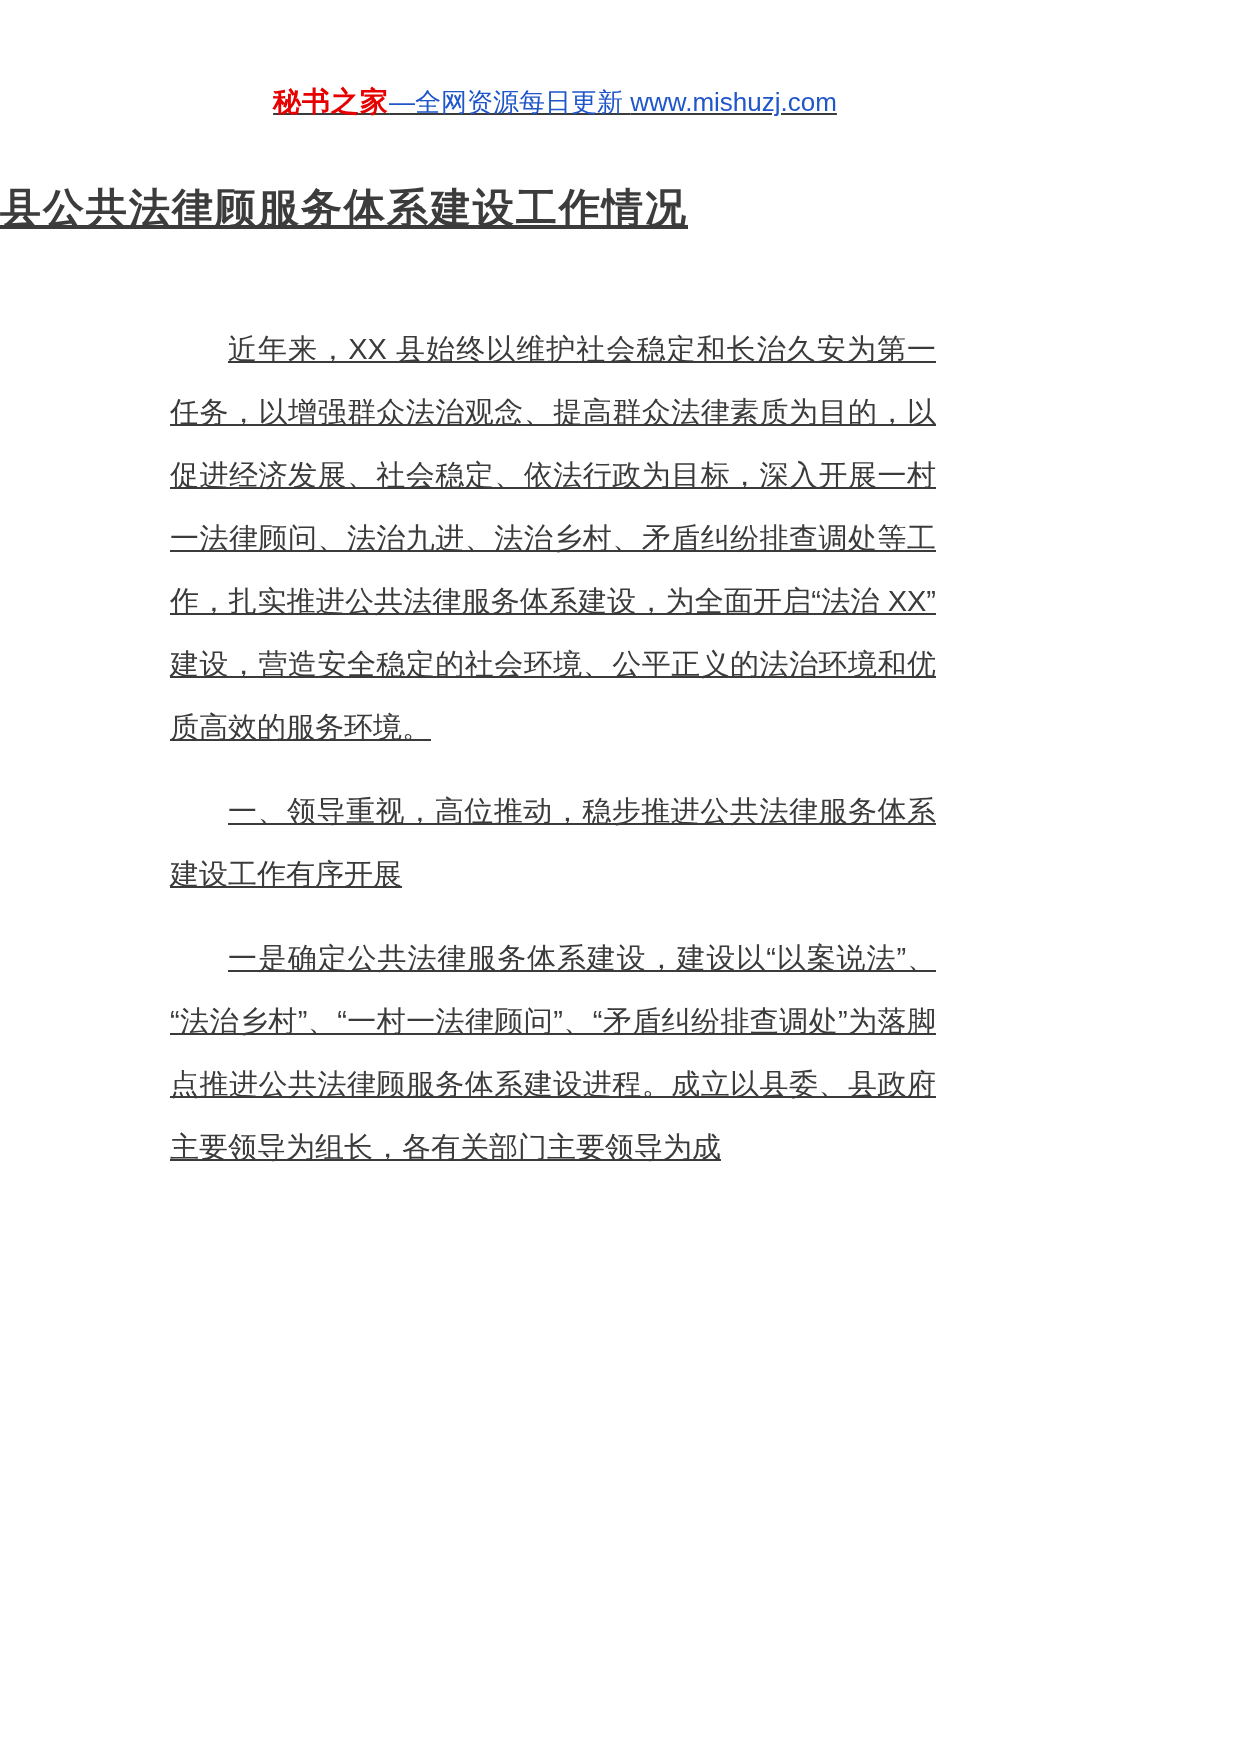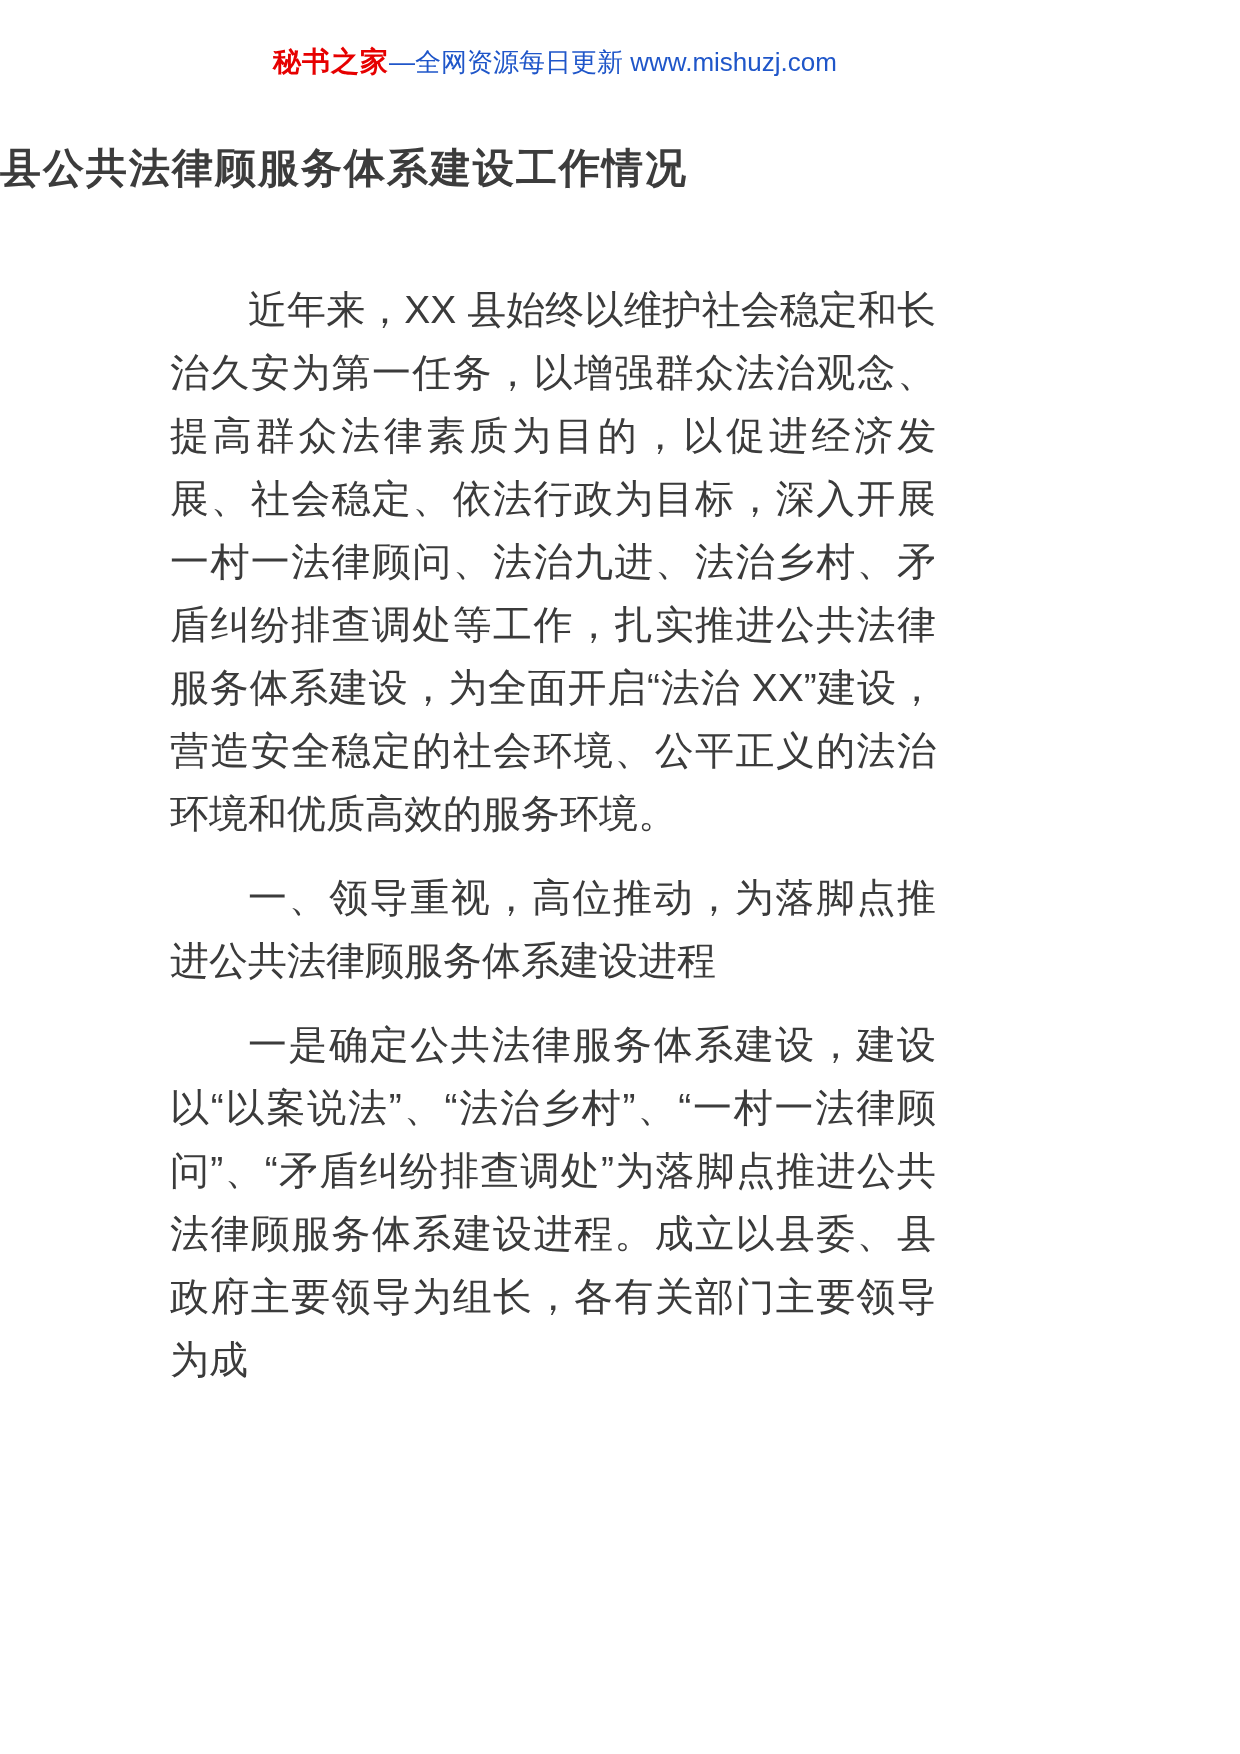--- a/index.html
+++ b/index.html
@@ -12,21 +12,22 @@
     height: 1754px;
     overflow: hidden;
     font-family: "Liberation Sans", "DejaVu Sans", sans-serif;
     color: var(--text, #3b3b3b);
   }
   .page {
     width: 1240px;
     height: 1754px;
     background: #ffffff;
     box-sizing: border-box;
-    padding-top: 44px;
+    padding-top: 84px;
+    text-decoration: underline;
   }
   
   .doc-header {
     text-align: center;
     font-size: 26px;
     line-height: 36px;
     white-space: nowrap;
     
     width: 1110px;
   }
@@ -56,21 +57,21 @@
     line-height: 76px;
     letter-spacing: 2px;
   }
   .title-line {
     display: block;
   }
   
   .doc-body {
     margin: 72px 16px 0 170px;
     width: 766px;
-    font-size: 39px;
+    font-size: 29px;
     line-height: 63px;
     text-align: justify;
     color: var(--text, #3b3b3b);
   }
   .para {
     margin: 0 0 21px 0;
     text-indent: 2em;
   }
   .para:last-child {
     margin-bottom: 0;
@@ -87,17 +88,17 @@
   <div class="doc-header">
     <span class="brand">秘书之家</span><span class="tagline">—全网资源每日更新 </span><a class="url">www.mishuzj.com</a>
   </div>
 
   <h1 class="title">
     <span class="title-line">县公共法律顾服务体系建设工作情况</span>
   </h1>
 
   <div class="doc-body">
     <p class="para">近年来，XX 县始终以维护社会稳定和长治久安为第一任务，以增强群众法治观念、提高群众法律素质为目的，以促进经济发展、社会稳定、依法行政为目标，深入开展一村一法律顾问、法治九进、法治乡村、矛盾纠纷排查调处等工作，扎实推进公共法律服务体系建设，为全面开启“法治 XX”建设，营造安全稳定的社会环境、公平正义的法治环境和优质高效的服务环境。</p>
-    <p class="para heading">一、领导重视，高位推动，为落脚点推进公共法律顾服务体系建设进程</p>
+    <p class="para heading">一、领导重视，高位推动，稳步推进公共法律服务体系建设工作有序开展</p>
     <p class="para">一是确定公共法律服务体系建设，建设以“以案说法”、“法治乡村”、“一村一法律顾问”、“矛盾纠纷排查调处”为落脚点推进公共法律顾服务体系建设进程。成立以县委、县政府主要领导为组长，各有关部门主要领导为成</p>
   </div>
 
 </div>
 
 </body></html>

